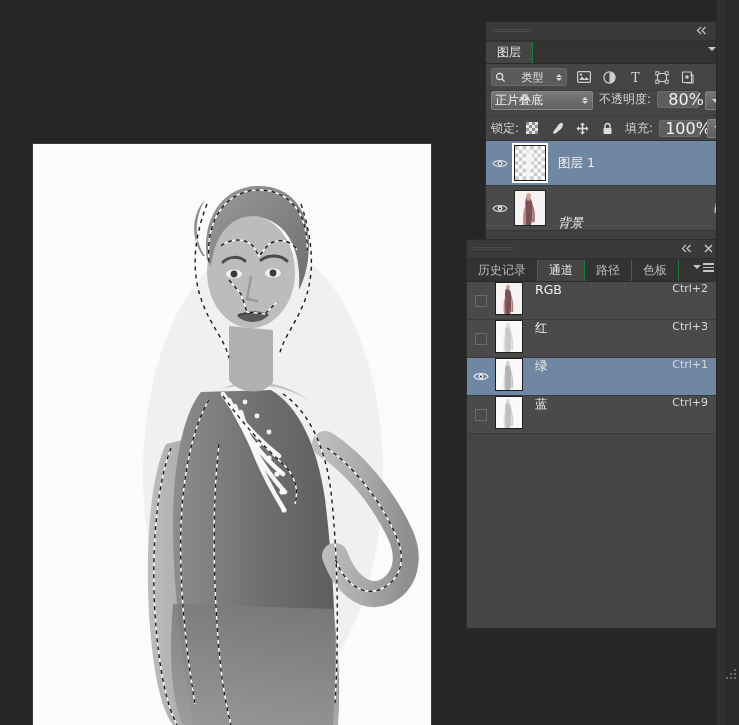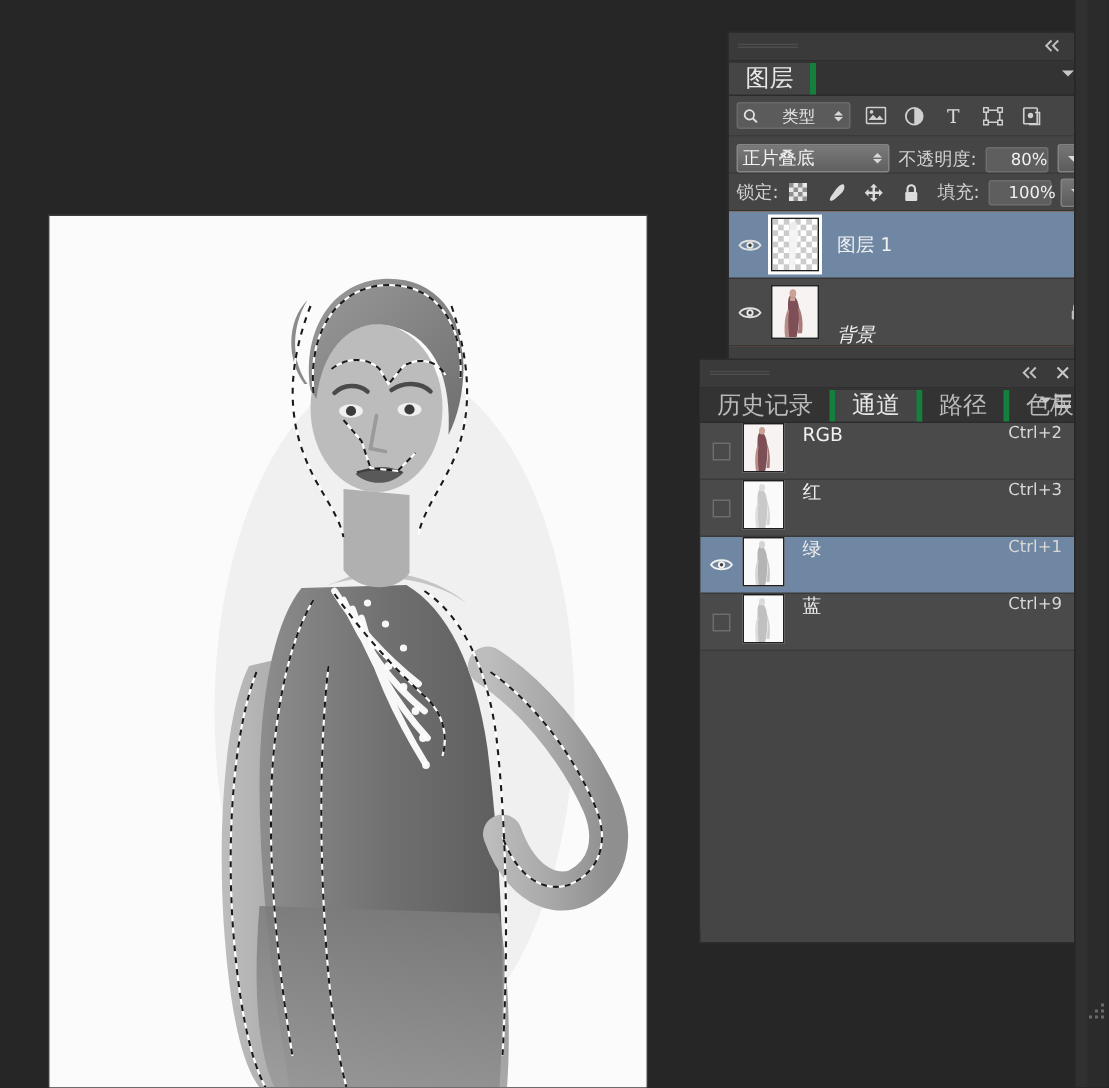--- a/index.html
+++ b/index.html
@@ -35,22 +35,22 @@
     color:#b7b7b7;font-size:9px;line-height:1;cursor:pointer;
   }
   .win-btn svg{display:block;}
 
   .tabrow{
     height:22px;background:#333333;display:flex;align-items:flex-end;
     position:relative;border-bottom:1px solid #2b2b2b;
   }
   .tab{
     height:21px;padding:0 11px;display:flex;align-items:center;
-    font-size:16px;color:#b9b9b9;background:#333333;cursor:pointer;
-    border-right:4px solid #15803d;
+    font-size:12px;color:#b9b9b9;background:#333333;cursor:pointer;
+    border-right:1px solid #15803d;
     white-space:nowrap;
   }
   .tab.active{background:#454545;color:#e8e8e8;}
   .tabrow .menu-btn{
     position:absolute;right:5px;top:4px;display:flex;align-items:center;gap:2px;cursor:pointer;
   }
   .menu-tri{width:0;height:0;border-left:4px solid transparent;border-right:4px solid transparent;border-top:4px solid #c6c6c6;}
   .menu-lines{display:flex;flex-direction:column;gap:2px;}
   .menu-lines i{display:block;width:11px;height:1.5px;background:#c6c6c6;}
 
@@ -74,34 +74,34 @@
   .spin i.dn{border-top:3px solid #d8d8d8;}
 
   .filter-icons{display:flex;align-items:center;gap:11px;margin-left:9px;}
   .ficon{width:15px;height:15px;display:flex;align-items:center;justify-content:center;cursor:pointer;}
   .toggle-pill{
     margin-left:auto;width:11px;height:19px;border-radius:2px;
     background:linear-gradient(#6e6e6e,#4a4a4a);border:1px solid #777;cursor:pointer;
   }
 
   .mode-row{
-    height:24px;display:flex;align-items:flex-end;padding:0 5px;gap:6px;
+    height:24px;display:flex;align-items:flex-start;padding:0 5px;gap:6px;
     background:#454545;border-bottom:1px solid #3b3b3b;
   }
   .mode-select{
     width:102px;height:19px;background:linear-gradient(#7a7a7a,#606060);
     border:1px solid #858585;border-radius:2px;display:flex;align-items:center;
     padding:0 3px;box-sizing:border-box;cursor:pointer;
   }
   .mode-select .lbl{font-size:12px;color:#f2f2f2;flex:1;}
   .field-label{font-size:12px;color:#d2d2d2;white-space:nowrap;}
   .num-field{
     width:42px;height:17px;background:#5e5e5e;border:1px solid #6d6d6d;border-radius:2px;
     display:flex;align-items:center;justify-content:center;
-    font-size:11px;color:#f0f0f0;box-sizing:border-box;cursor:text;padding-left:16px;
+    font-size:16px;color:#f0f0f0;box-sizing:border-box;cursor:text;padding-left:16px;
   }
   .drop-btn{
     width:20px;height:17px;background:linear-gradient(#767676,#5c5c5c);
     border:1px solid #828282;border-radius:2px;
     display:flex;align-items:center;justify-content:center;cursor:pointer;
   }
   .drop-btn i{width:0;height:0;border-left:4px solid transparent;border-right:4px solid transparent;border-top:4px solid #dcdcdc;}
 
   .lock-row{
     height:24px;display:flex;align-items:center;padding:0 5px;gap:6px;

